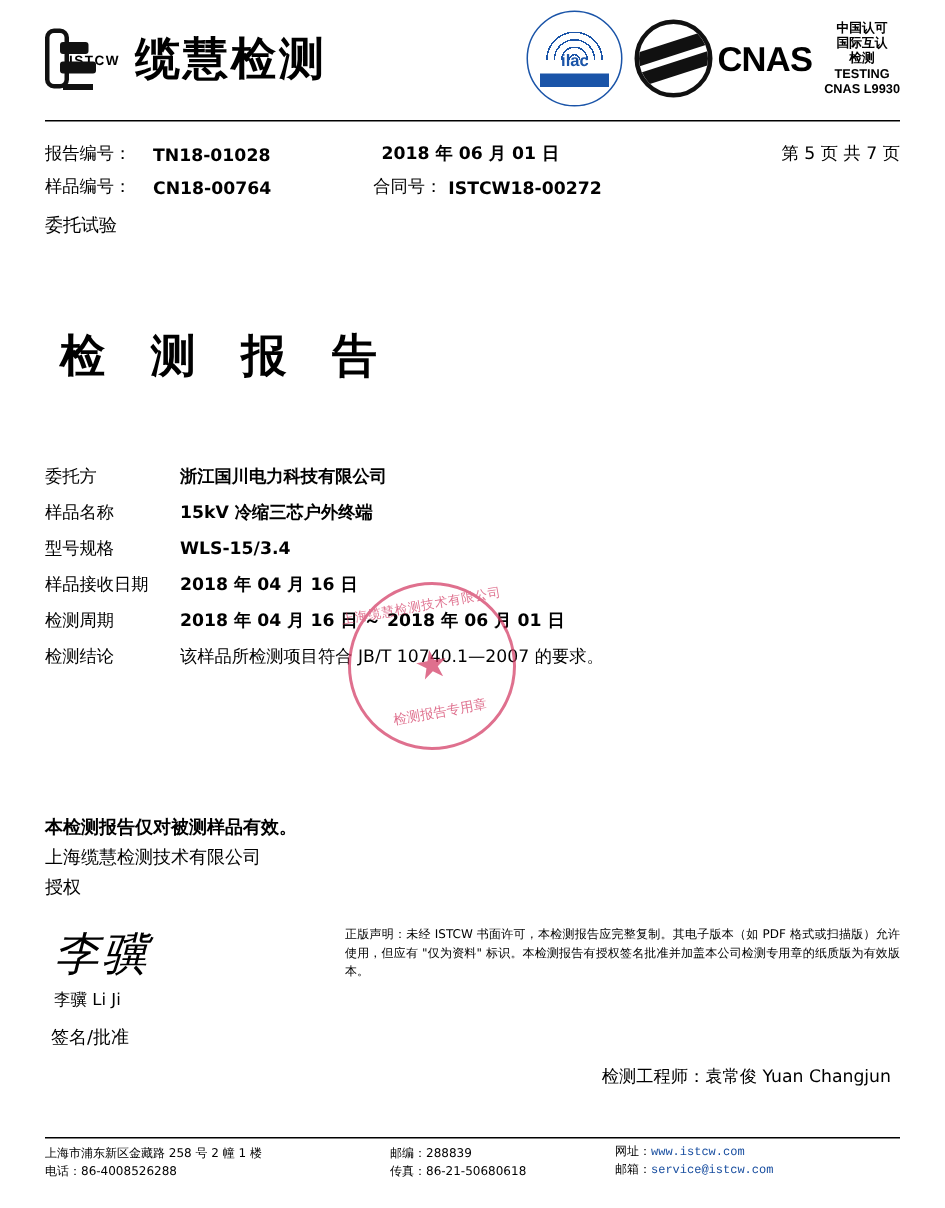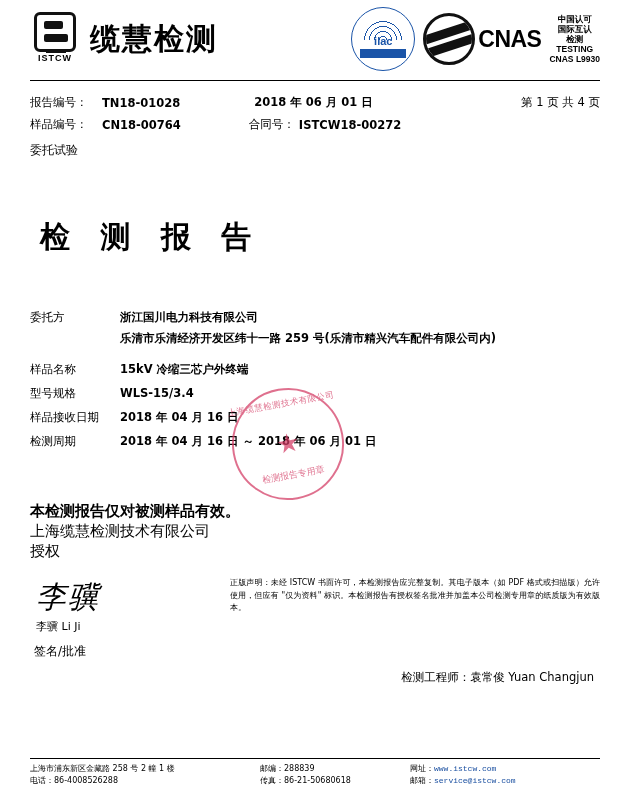--- a/index.html
+++ b/index.html
@@ -33,21 +33,21 @@
   }
   .brand {
     display: flex;
     align-items: center;
     gap: 10px;
   }
   .brand-logo {
     width: 50px;
     height: 54px;
     display: flex;
-    flex-direction: column;
+    flex-direction: row;
     align-items: center;
   }
   .brand-logo .mark {
     width: 42px;
     height: 40px;
     border: 3px solid #111;
     border-radius: 6px;
     position: relative;
     box-sizing: border-box;
   }
@@ -299,23 +299,23 @@
     right: 0;
     bottom: 16px;
     text-align: center;
     font-family: "DejaVu Sans", sans-serif;
     font-size: 9px;
     color: #d33a63;
   }
 
   
   .notes {
-    margin-top: 52px;
-    font-family: "DejaVu Sans", sans-serif;
-    font-size: 15px;
+    margin-top: 96px;
+    font-family: "DejaVu Sans", sans-serif;
+    font-size: 12px;
     line-height: 20px;
   }
   .notes .strong { font-weight: bold; }
 
   
   .sign-area {
     position: relative;
     margin-top: 14px;
     height: 100px;
   }
@@ -412,55 +412,58 @@
       </div>
     </div>
   </div>
   <hr class="hr-head">
 
   <div class="meta">
     <div class="meta-row">
       <span class="meta-label">报告编号：</span>
       <span class="meta-val">TN18-01028</span>
       <span class="meta-mid meta-val">2018 年 06 月 01 日</span>
-      <span class="meta-right">第 1 页 共 4 页</span>
+      <span class="meta-right">第 5 页 共 7 页</span>
     </div>
     <div class="meta-row meta-row-2">
       <span class="meta-label">样品编号：</span>
       <span class="meta-val">CN18-00764</span>
       <span class="meta-mid2">合同号：</span>
       <span class="meta-val" style="margin-left:4px">ISTCW18-00272</span>
     </div>
     <div class="meta-single">委托试验</div>
   </div>
 
   <div class="doc-title">检 测 报 告</div>
 
   <div class="fields">
     <div class="field-row">
       <span class="field-label">委托方</span>
       <span class="field-value">浙江国川电力科技有限公司</span>
     </div>
-    <div class="addr-row">乐清市乐清经济开发区纬十一路 259 号(乐清市精兴汽车配件有限公司内)</div>
 
     <div class="field-row">
       <span class="field-label">样品名称</span>
       <span class="field-value">15kV 冷缩三芯户外终端</span>
     </div>
     <div class="field-row">
       <span class="field-label">型号规格</span>
       <span class="field-value">WLS-15/3.4</span>
     </div>
     <div class="field-row">
       <span class="field-label">样品接收日期</span>
       <span class="field-value">2018 年 04 月 16 日</span>
     </div>
     <div class="field-row">
       <span class="field-label">检测周期</span>
       <span class="field-value">2018 年 04 月 16 日 ～ 2018 年 06 月 01 日</span>
+    </div>
+    <div class="field-row">
+      <span class="field-label">检测结论</span>
+      <span class="field-value normal">该样品所检测项目符合 JB/T 10740.1—2007 的要求。</span>
     </div>
   </div>
 
   <div class="stamp">
     <div class="star">★</div>
     <div class="arc" style="display:flex;align-items:flex-start;justify-content:center;padding-top:8px;font-size:8.5px;letter-spacing:0.5px;">上海缆慧检测技术有限公司</div>
     <div class="bottom-text">检测报告专用章</div>
   </div>
 
   <div class="notes">

